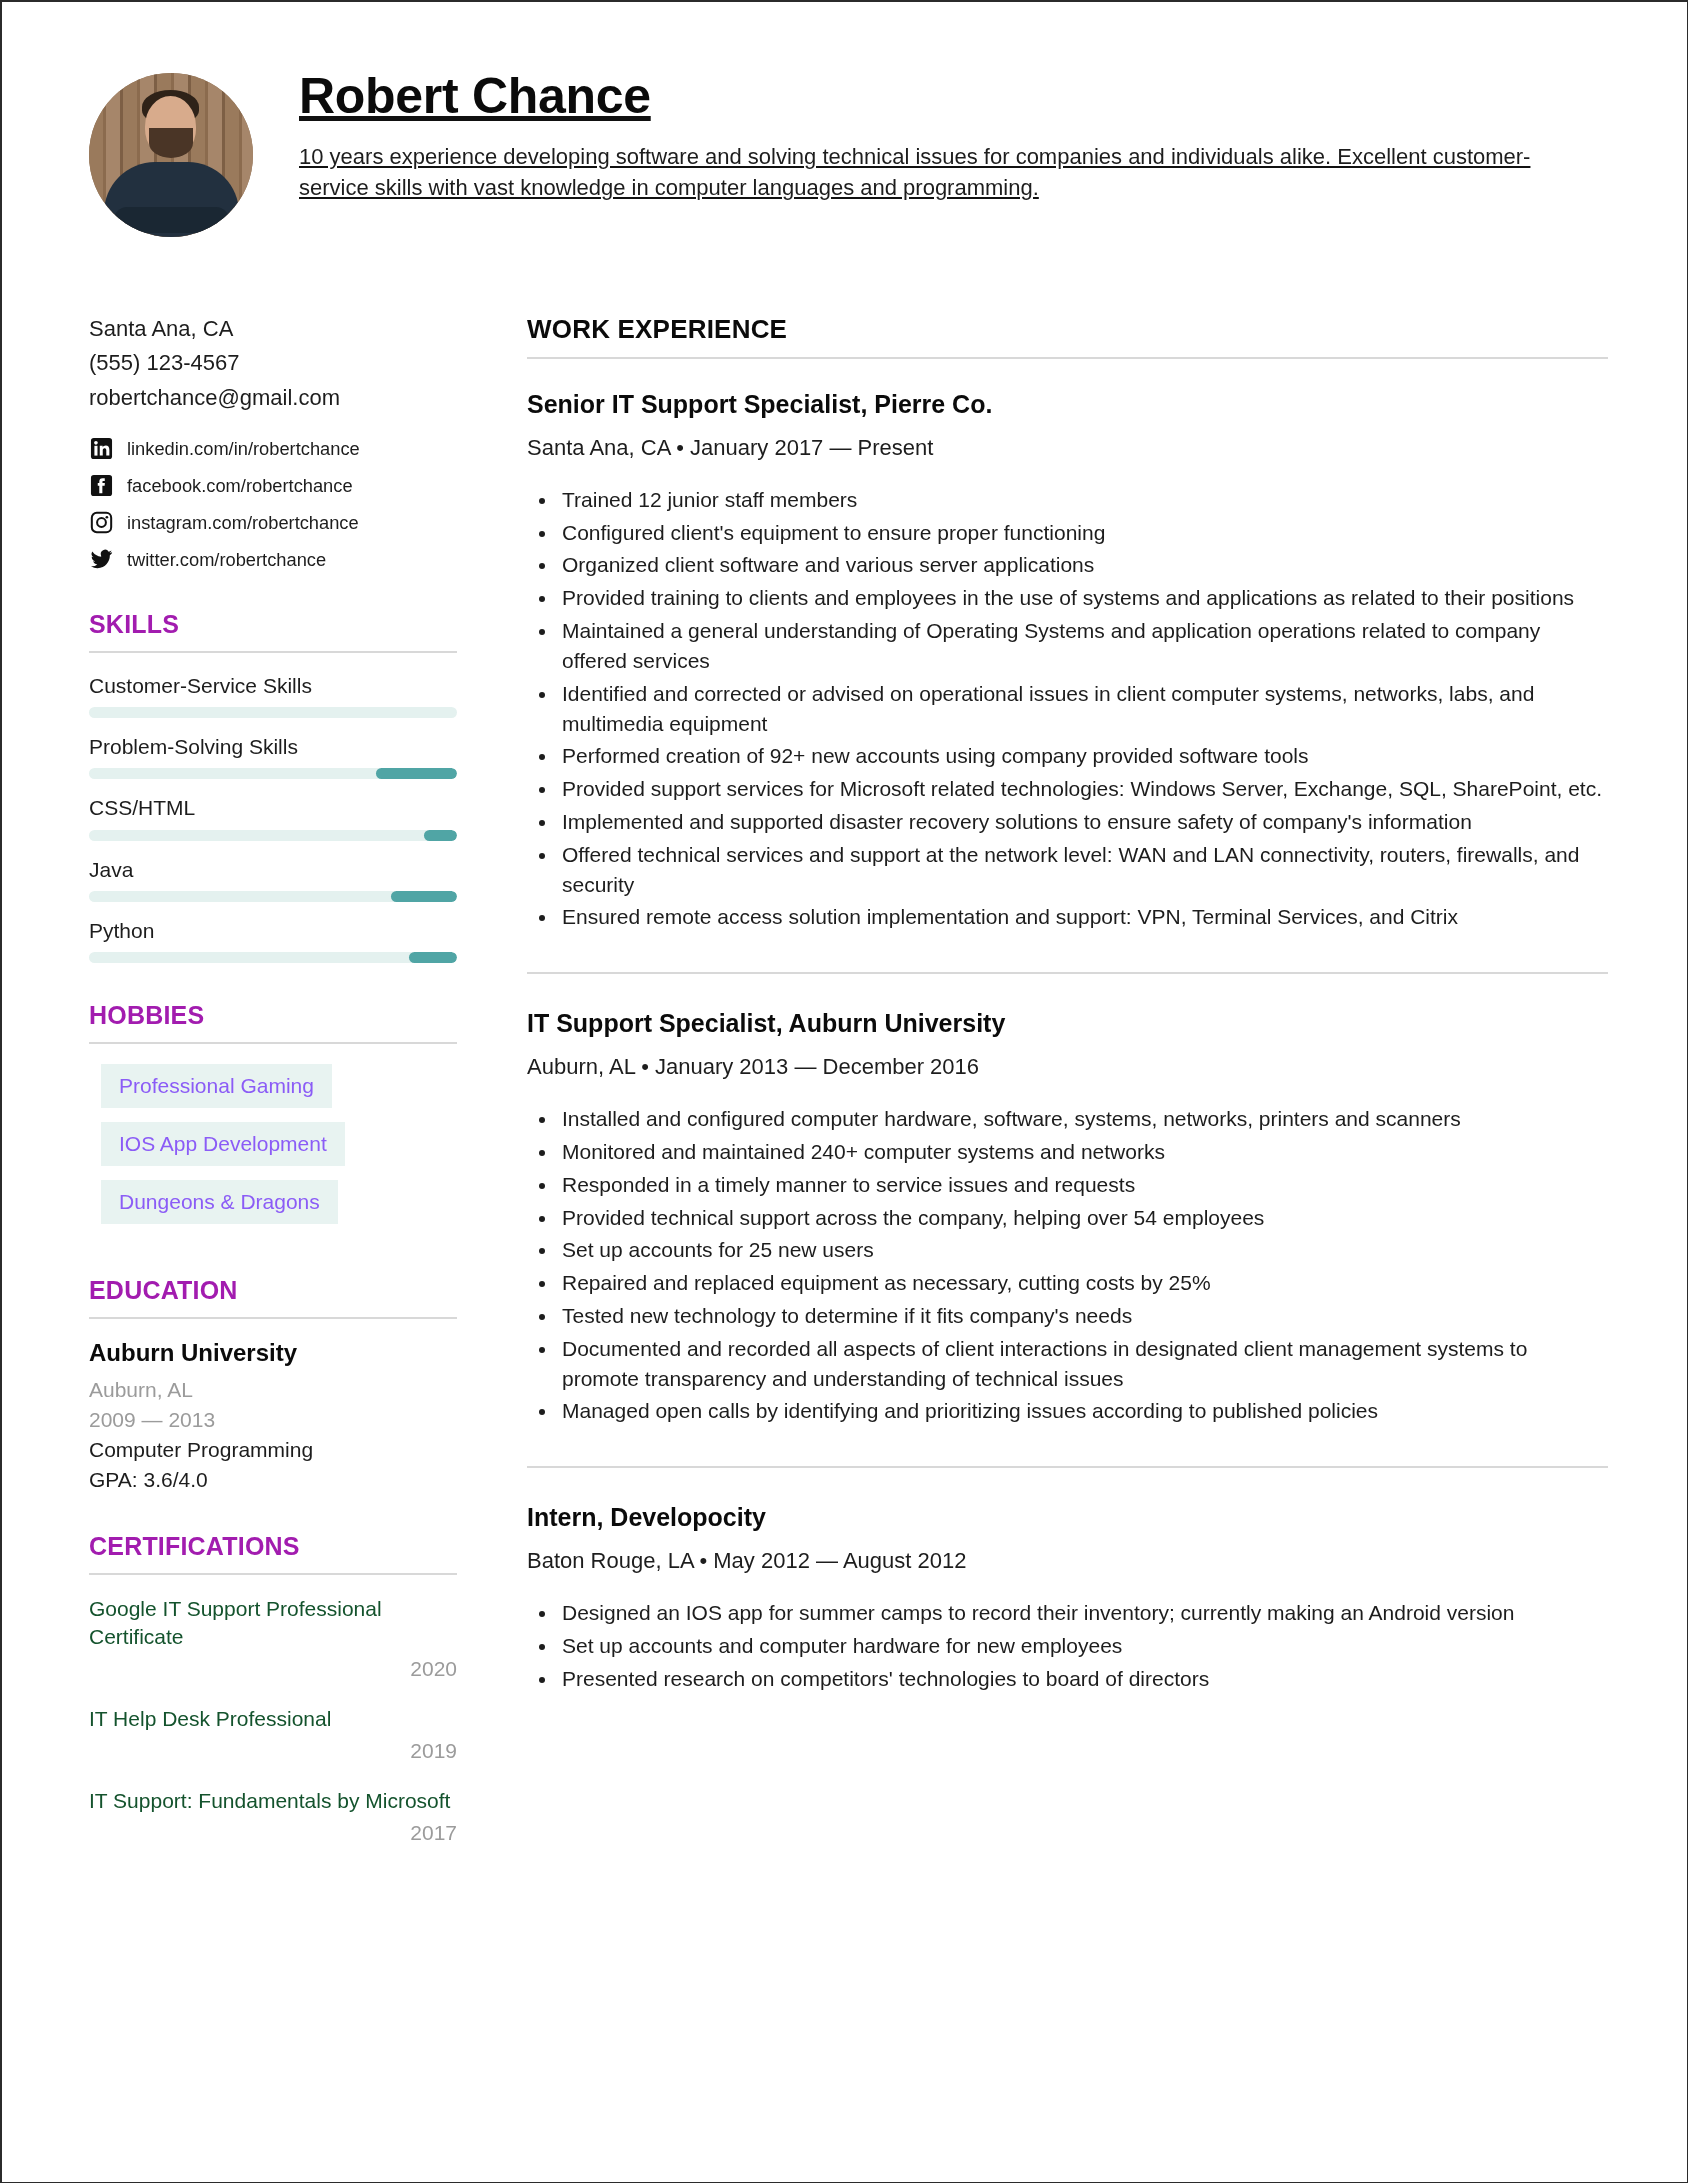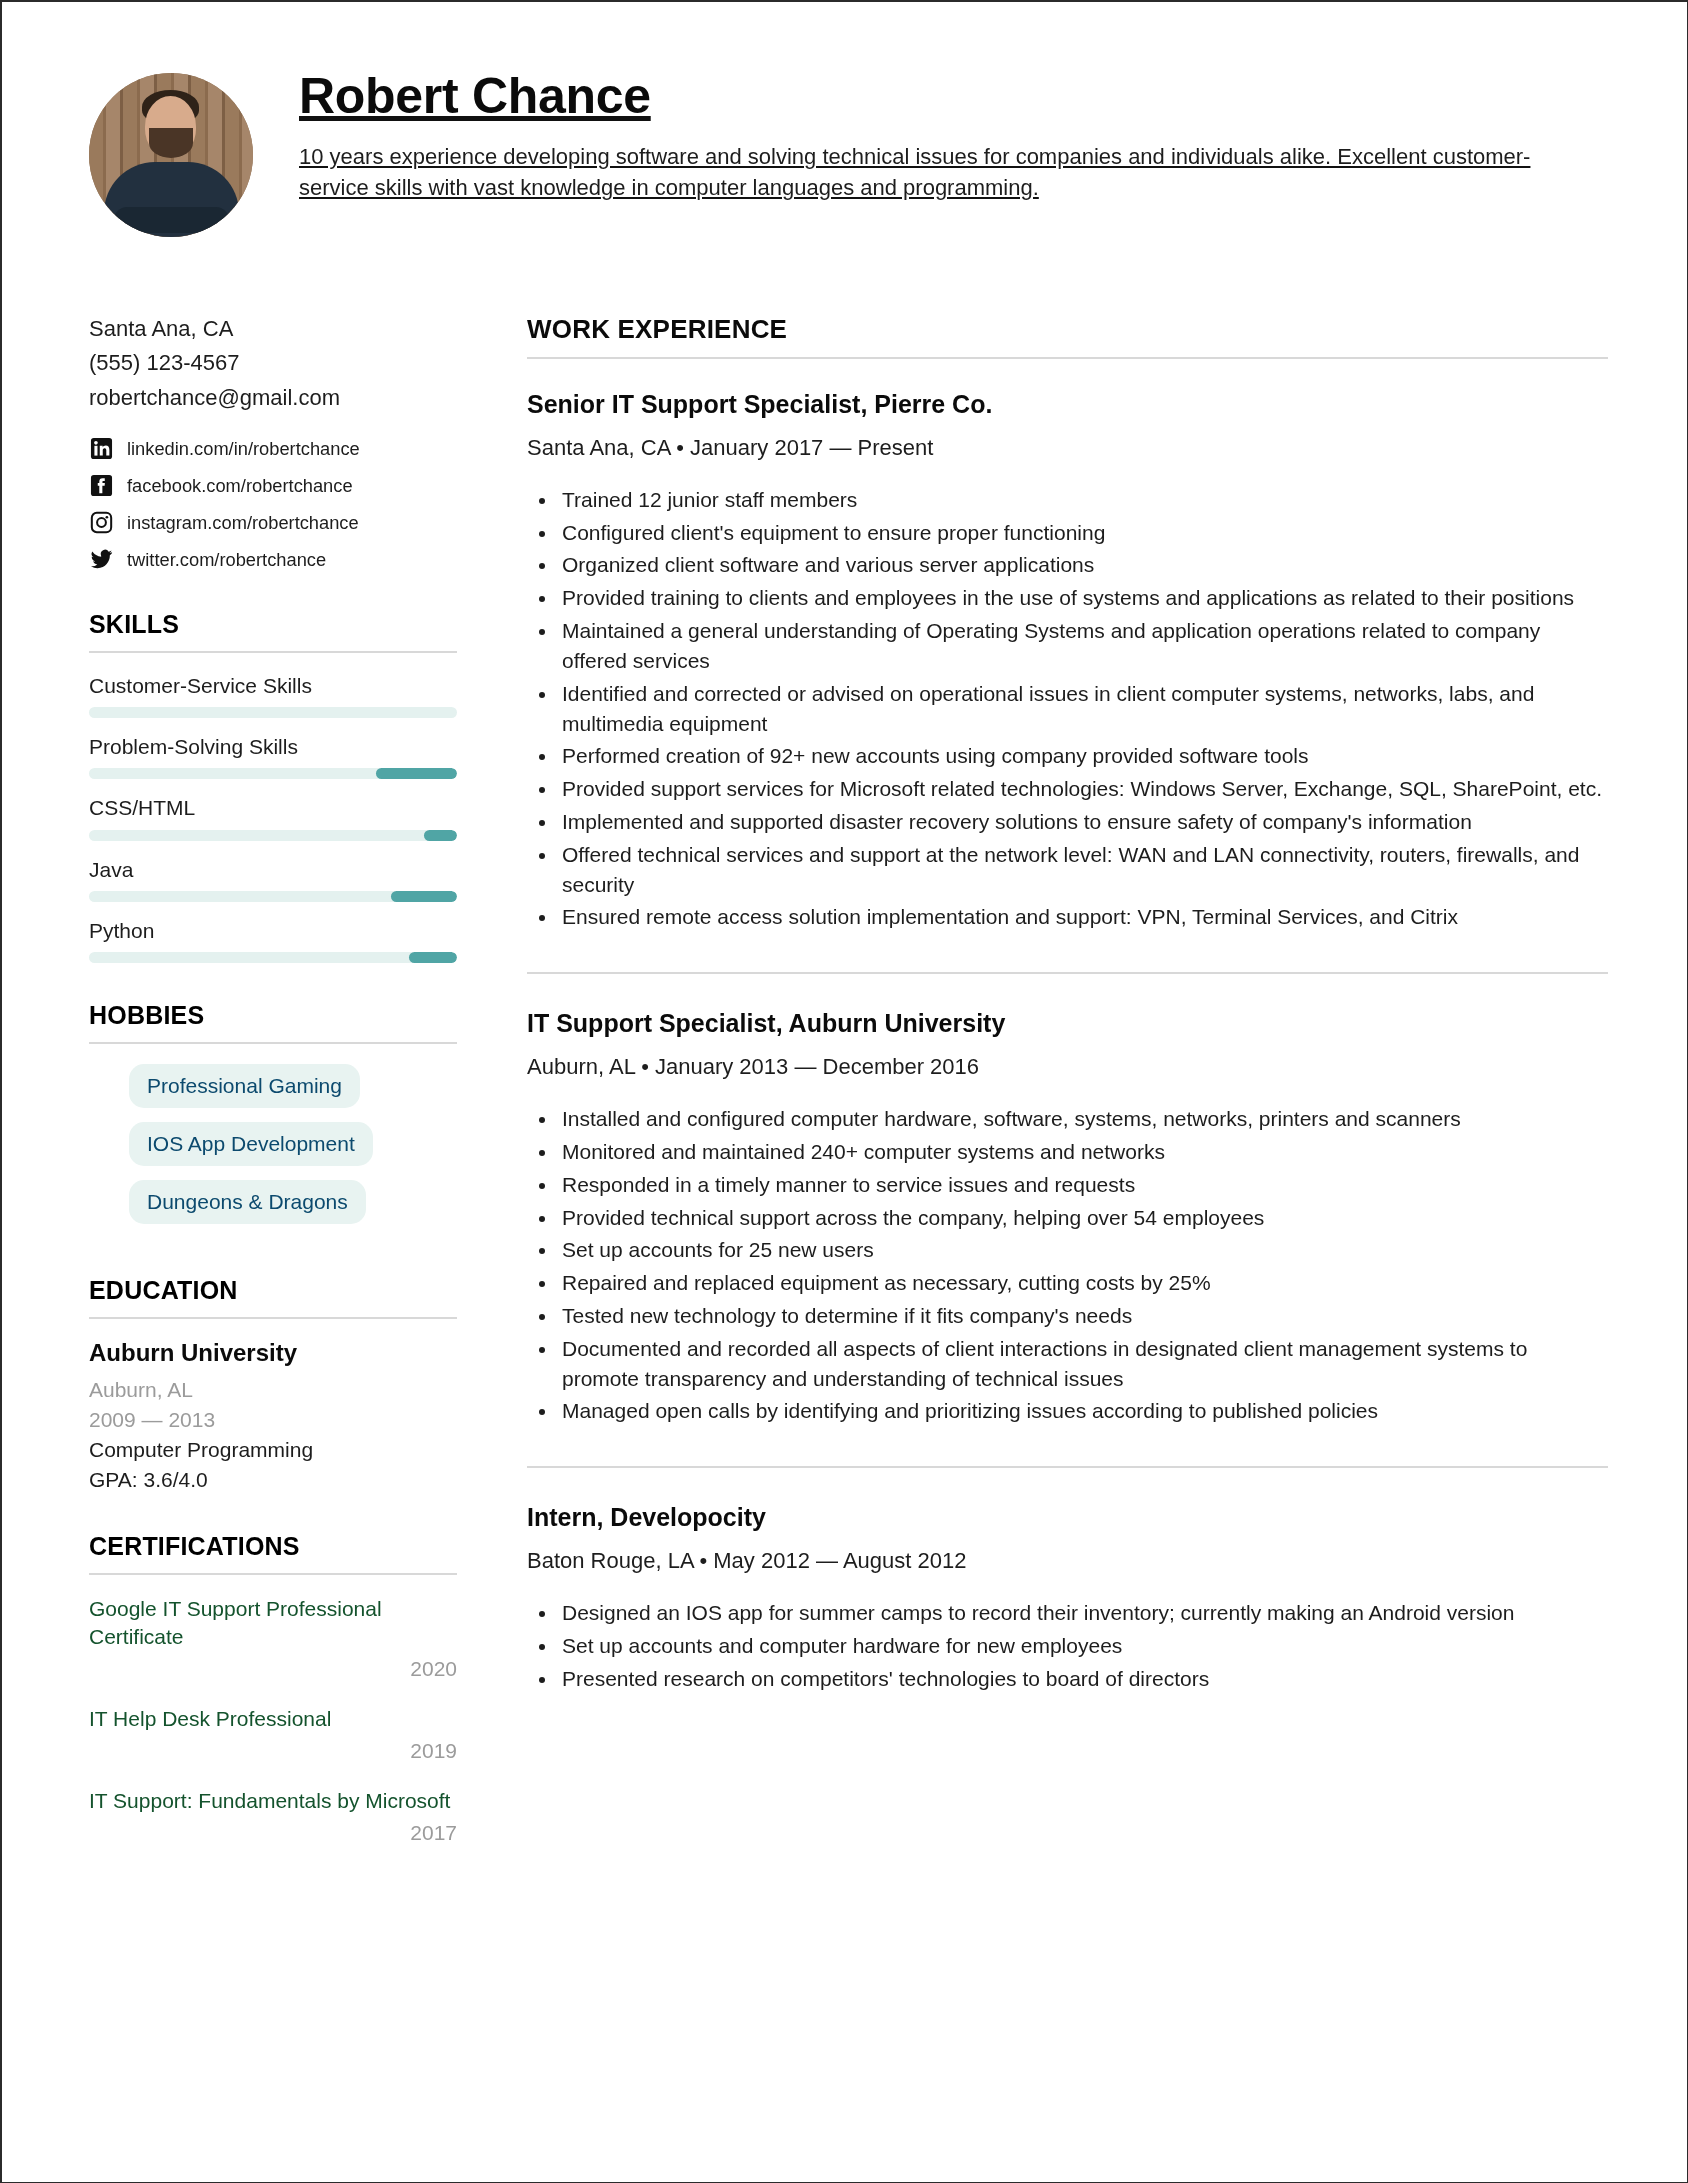--- a/index.html
+++ b/index.html
@@ -163,21 +163,21 @@
   .social-row .slabel {
     font-size: 18.3px;
     color: #1d1d1d;
     line-height: 1.2;
   }
 
   .sec-title {
     font-size: 25px;
     font-weight: 700;
     letter-spacing: 0.2px;
-    color: #000000;
+    color: #a21caf;
     margin-top: 38px;
     margin-bottom: 12px;
   }
   .sec-rule {
     height: 2px;
     background: #d8d8d8;
     margin-bottom: 20px;
   }
 
   
@@ -201,25 +201,25 @@
     top: 0;
     bottom: 0;
     border-radius: 6px;
     background: #50a5a5;
   }
 
   
   .chip {
     display: inline-block;
     background: #e8f3f1;
-    border-radius: 15px;
+    border-radius: 0;
     padding: 9px 18px 10px 18px;
     font-size: 21px;
-    color: #0c4a6e;
-    margin: 0 0 14px 40px;
+    color: #8b5cf6;
+    margin: 0 0 14px 12px;
     line-height: 1.2;
   }
 
   
   .edu-school {
     font-size: 24px;
     font-weight: 700;
     color: #0b0b0b;
     margin-bottom: 7px;
     line-height: 1.2;

